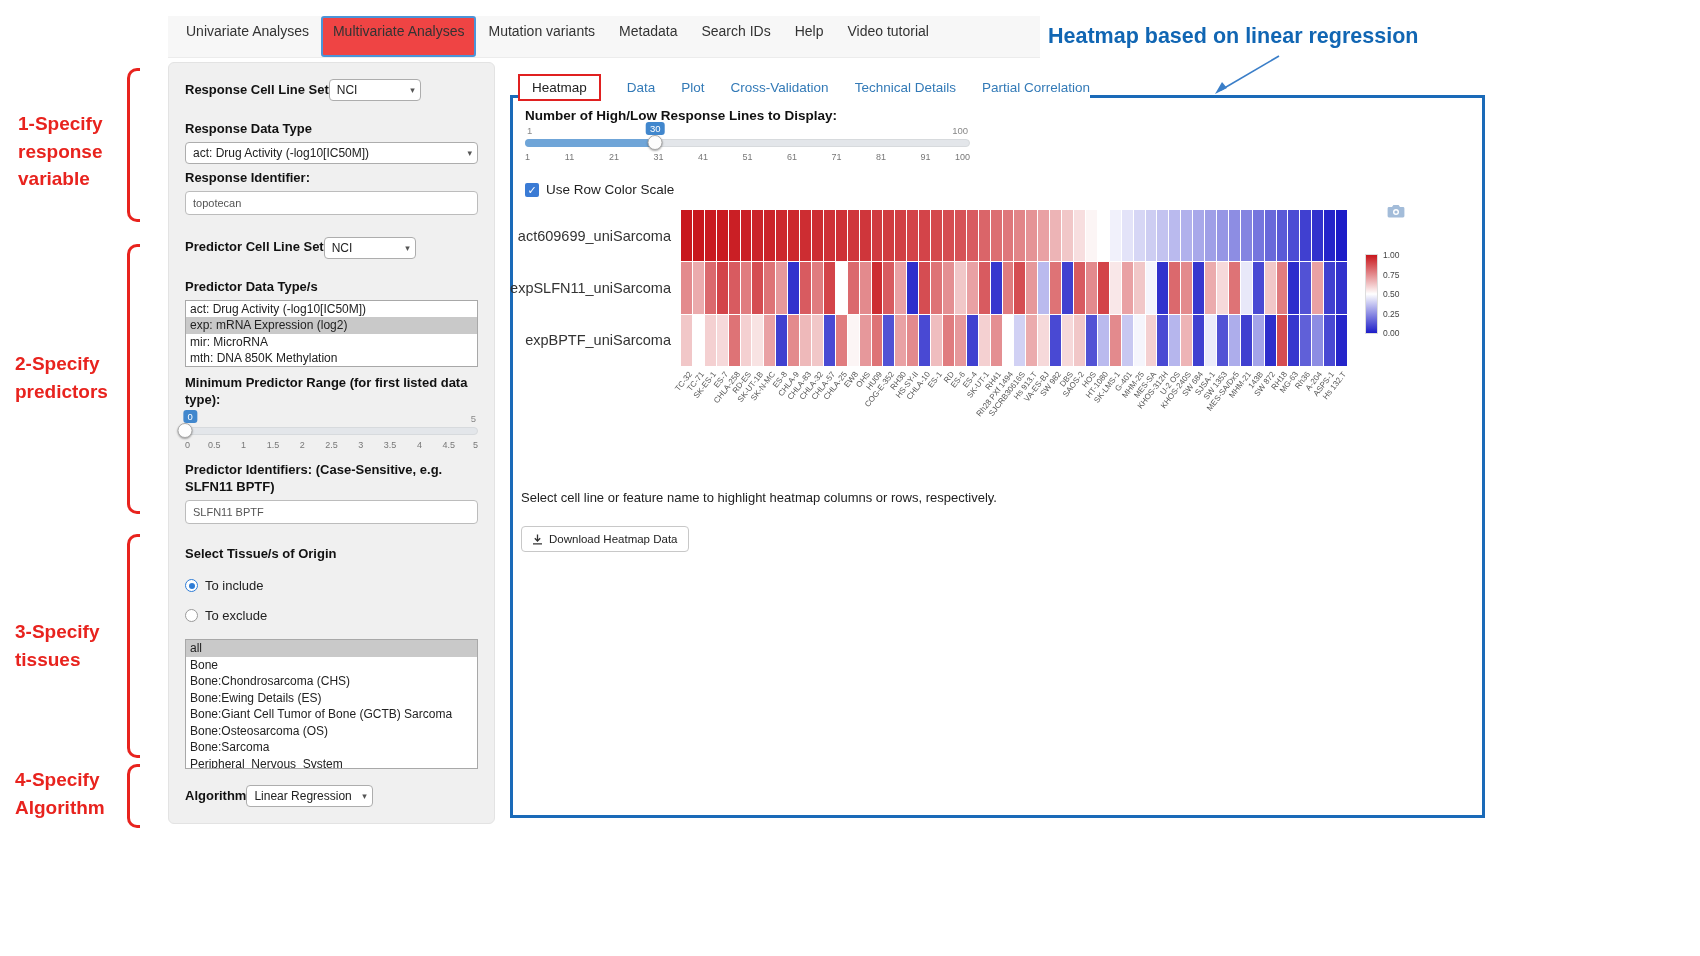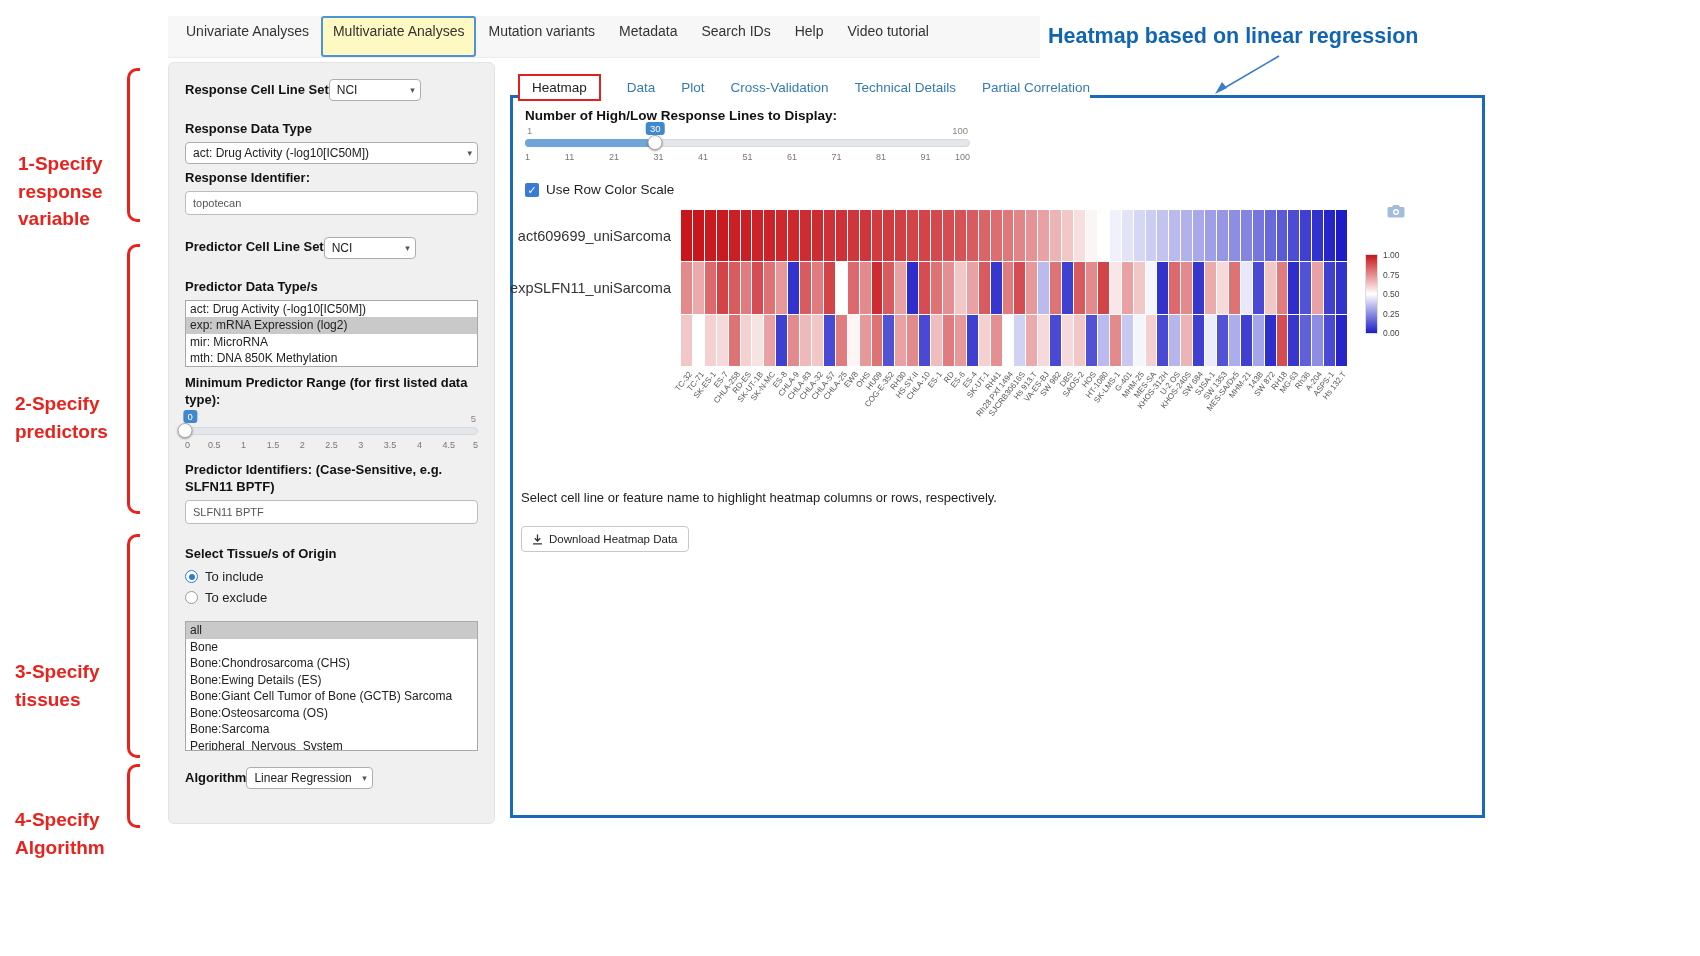--- a/index.html
+++ b/index.html
@@ -2,24 +2,24 @@
 <html><head>
 <meta charset="utf-8">
 <title>Multivariate Analyses</title>
 <style>
   * { margin:0; padding:0; box-sizing:border-box; }
   html,body { width:1700px; height:956px; background:#ffffff; font-family:"Liberation Sans", sans-serif; position:relative; overflow:hidden; }
 
   
   #top-nav { position:absolute; left:168px; top:16px; width:872px; height:42px; display:flex; background:#f7f7f7; border-bottom:1px solid #ececec; padding:0 6px; }
   .nav-item { padding:7px 12px; font-size:14px; color:#333; cursor:pointer; white-space:nowrap; }
-  .nav-item.active { background:#fef9c3; border:2px solid #4b94d8; border-radius:3px; padding:5px 10px; }
-
-  
-  .red-label { position:absolute; color:#e8231e; font-size:19px; font-weight:600; line-height:1.45;margin-top:40px; }
+  .nav-item.active { background:#ef4444; border:2px solid #4b94d8; border-radius:3px; padding:5px 10px; }
+
+  
+  .red-label { position:absolute; color:#e8231e; font-size:19px; font-weight:600; line-height:1.45; }
   #step1-label { left:18px;  top:110px; width:112px; }
   #step2-label { left:15px;  top:350px; width:112px; }
   #step3-label { left:15px;  top:618px; width:112px; }
   #step4-label { left:15px;  top:766px; width:120px; }
   .red-bracket { position:absolute; width:13px; border:3px solid #e8231e; border-right:none; border-radius:10px 0 0 10px; }
   #bracket1 { left:127px; top:68px;  height:154px; }
   #bracket2 { left:127px; top:244px; height:270px; }
   #bracket3 { left:127px; top:534px; height:224px; }
   #bracket4 { left:127px; top:764px; height:64px; }
 
@@ -32,21 +32,21 @@
   .bold-label { font-weight:bold; font-size:13px; color:#111; display:block; line-height:1.3; }
   .inline-field { display:flex; align-items:center; }
   .select { background:#fff; border:1px solid #adadad; border-radius:4px; font-size:12px; color:#222; padding:3px 20px 3px 7px; position:relative; display:inline-block; cursor:pointer; white-space:nowrap; }
   .select .chev { position:absolute; right:5px; top:50%; transform:translateY(-50%); font-size:9px; color:#555; }
   .select.block { display:block; width:100%; }
   .select.small { min-width:92px; }
   .text-input { background:#fff; border:1px solid #bcbcbc; border-radius:4px; width:100%; font-size:11px; color:#555; padding:5px 7px; }
   .listbox { background:#fff; border:1px solid #a8a8a8; font-size:12px; color:#222; overflow:hidden; }
   .listbox .opt { padding:0 4px; line-height:16.5px; white-space:nowrap; cursor:pointer; }
   .listbox .opt.selected { background:#c9c9c9; }
-  .radio-row { display:flex; align-items:center; gap:7px; font-size:13px; color:#222; margin-top:6px; cursor:pointer; }
+  .radio-row { display:flex; align-items:center; gap:7px; font-size:13px; color:#222; margin-top:15px; cursor:pointer; }
   .radio { width:13px; height:13px; border:1px solid #9a9a9a; border-radius:50%; background:#fff; position:relative; flex:0 0 13px; }
   .radio.selected { border-color:#2e7cd6; }
   .radio.selected::after { content:""; position:absolute; left:2.5px; top:2.5px; width:6px; height:6px; border-radius:50%; background:#2e7cd6; }
 
   
   .irs { position:relative; height:44px; }
   .irs .track { position:absolute; left:0; right:0; top:15px; height:8px; background:#e3e6ea; border:1px solid #d7dadd; border-radius:4px; }
   .irs .fill { position:absolute; left:0; top:15px; height:8px; background:#6fa5d8; border-radius:4px 0 0 4px; }
   .irs .handle { position:absolute; top:11px; width:15px; height:15px; background:#fdfdfd; border:1px solid #a9a9a9; border-radius:50%; box-shadow:0 1px 2px rgba(0,0,0,.35); transform:translateX(-50%); cursor:pointer; z-index:2; }
   .irs .badge { position:absolute; top:-2px; transform:translateX(-50%); background:#4187cd; color:#fff; font-size:9.5px; padding:1px 4px; border-radius:3px; z-index:3; }
@@ -231,20 +231,21 @@
     </div>
 
   <div id="row-color-row">
     <span class="checkbox">✓</span>
     <span>Use Row Color Scale</span>
   </div>
 
   <div id="hm-rowlabels">
       <div class="hm-rowlabel">act609699_uniSarcoma</div>
       <div class="hm-rowlabel">expSLFN11_uniSarcoma</div>
+      <div class="hm-rowlabel">expBPTF_uniSarcoma</div>
     </div>
   <div id="hm-grid" style="grid-template-columns: repeat(56, 1fr);">
       <div class="hm-cell" style="background: rgb(200, 22, 28);"></div>
       <div class="hm-cell" style="background: rgb(200, 22, 28);"></div>
       <div class="hm-cell" style="background: rgb(201, 26, 32);"></div>
       <div class="hm-cell" style="background: rgb(201, 26, 32);"></div>
       <div class="hm-cell" style="background: rgb(202, 31, 37);"></div>
       <div class="hm-cell" style="background: rgb(202, 31, 37);"></div>
       <div class="hm-cell" style="background: rgb(203, 35, 41);"></div>
       <div class="hm-cell" style="background: rgb(203, 35, 41);"></div>

